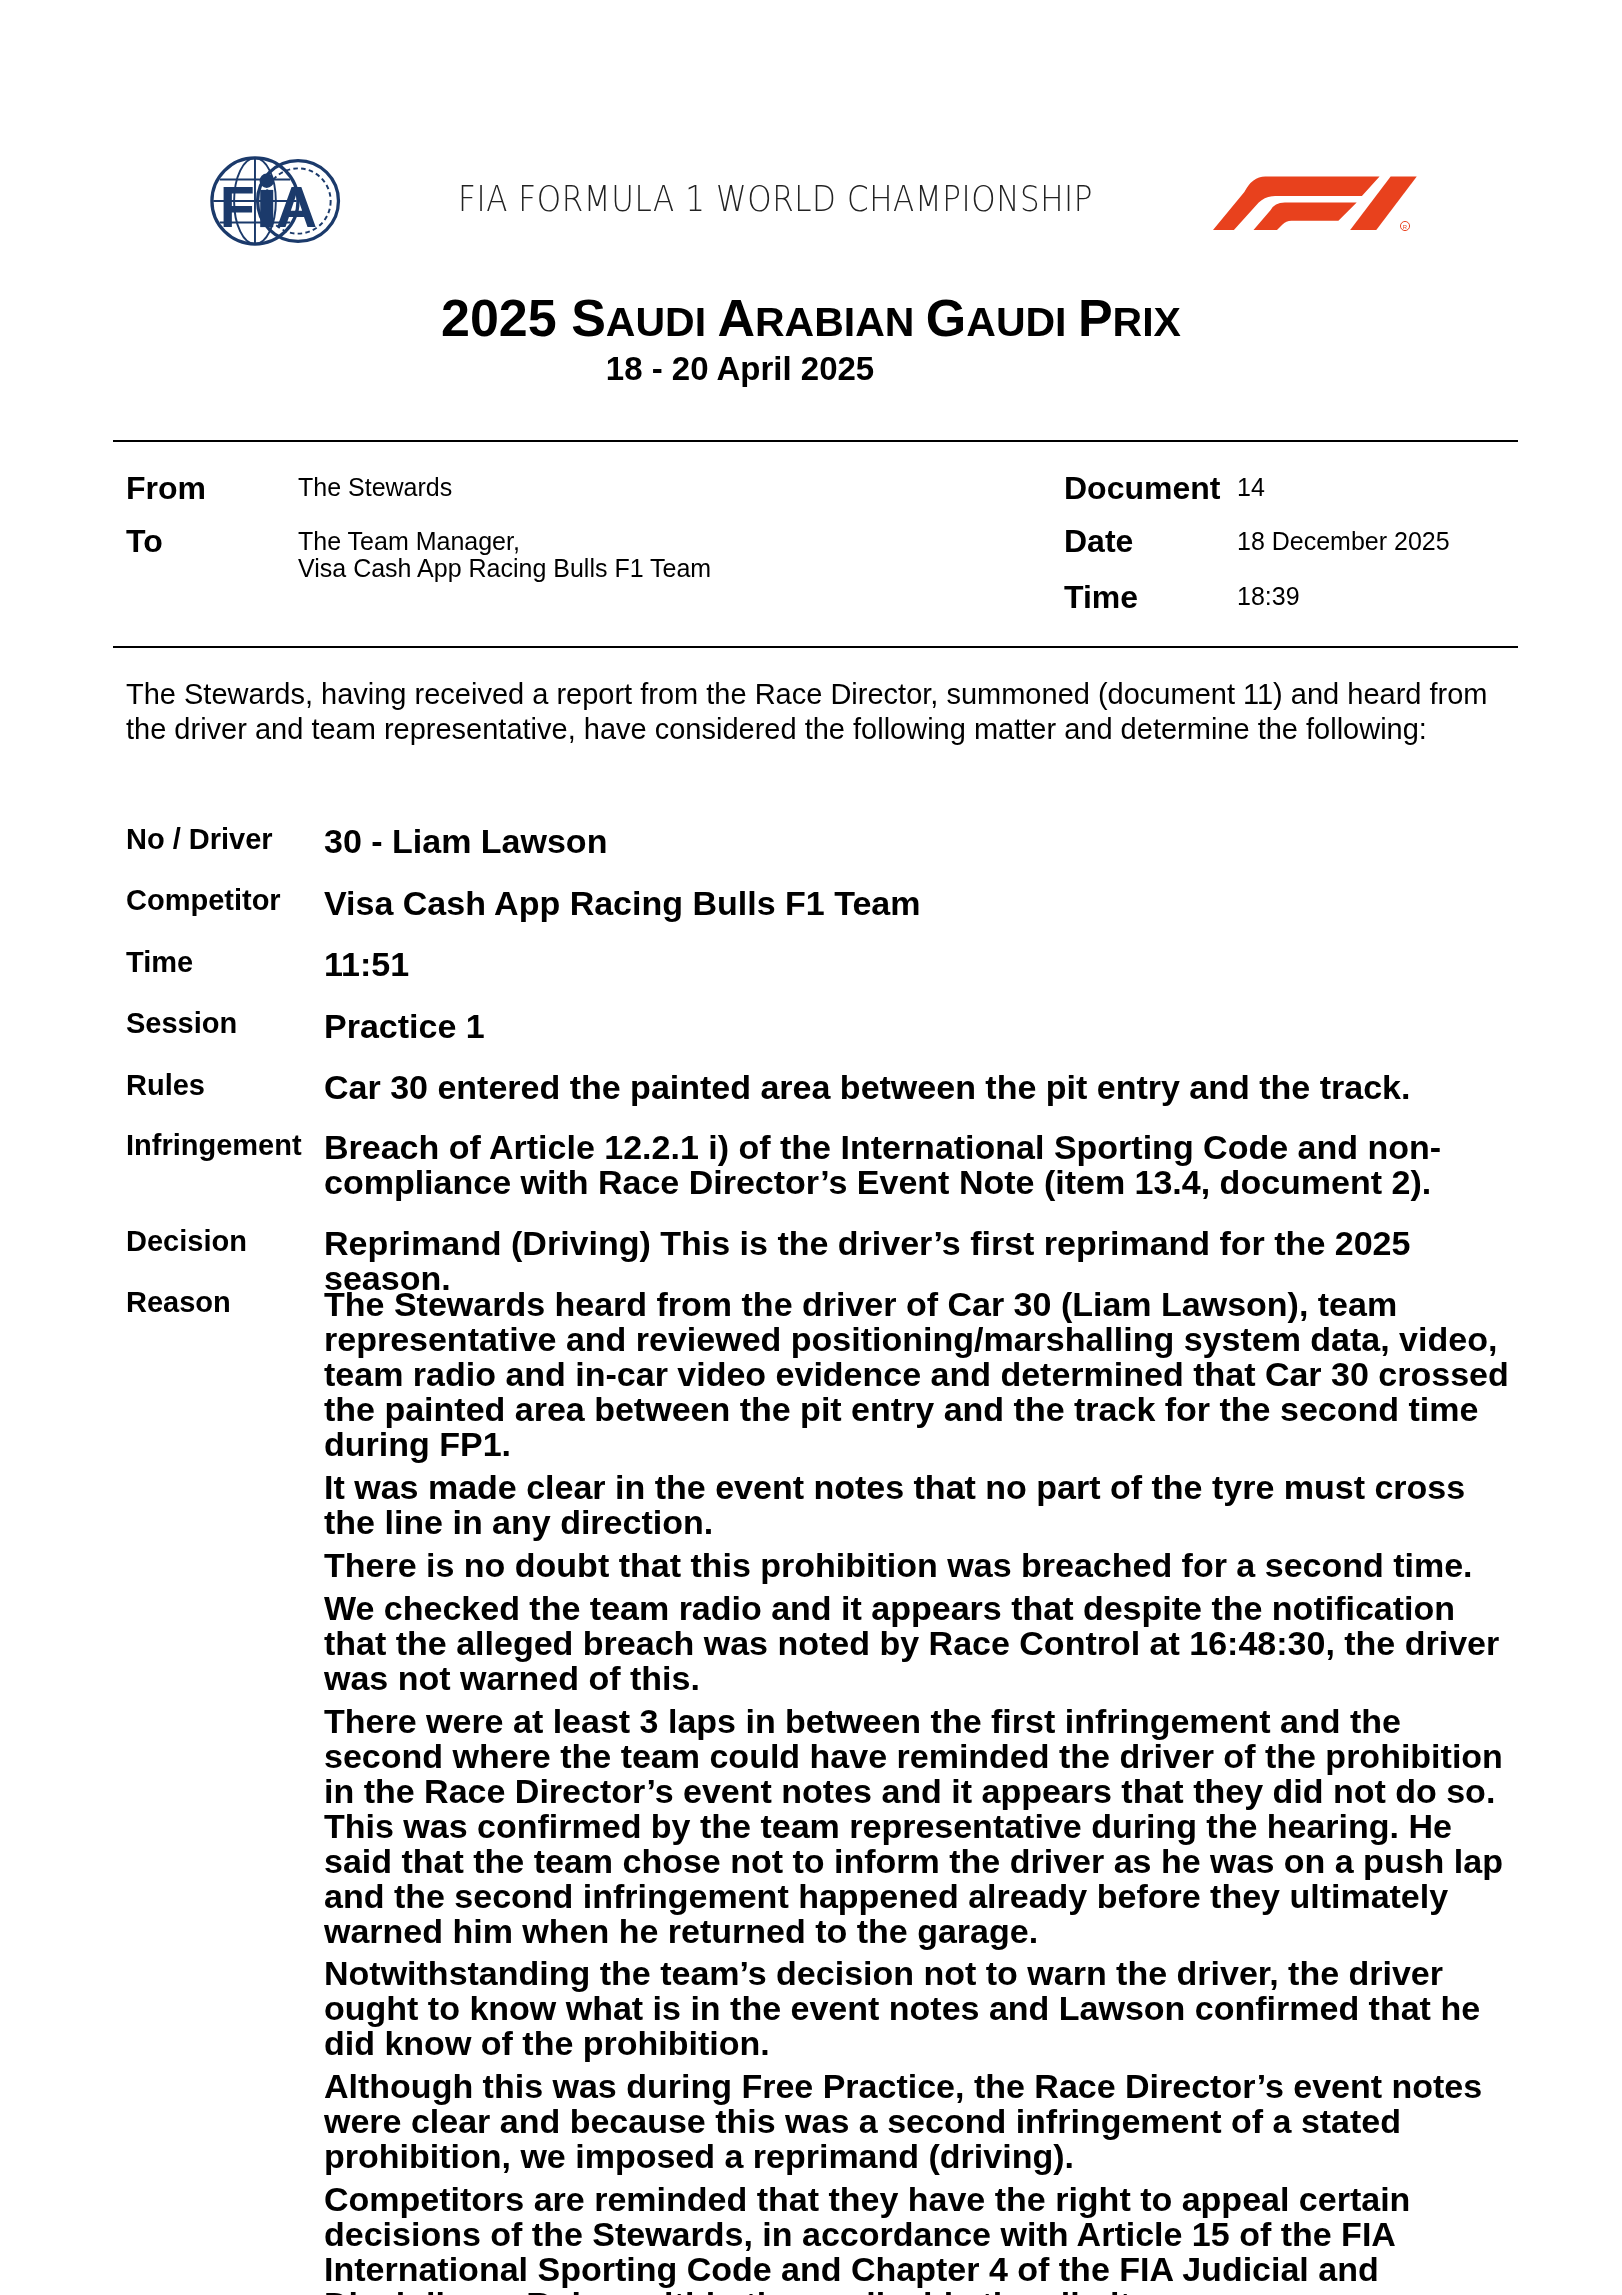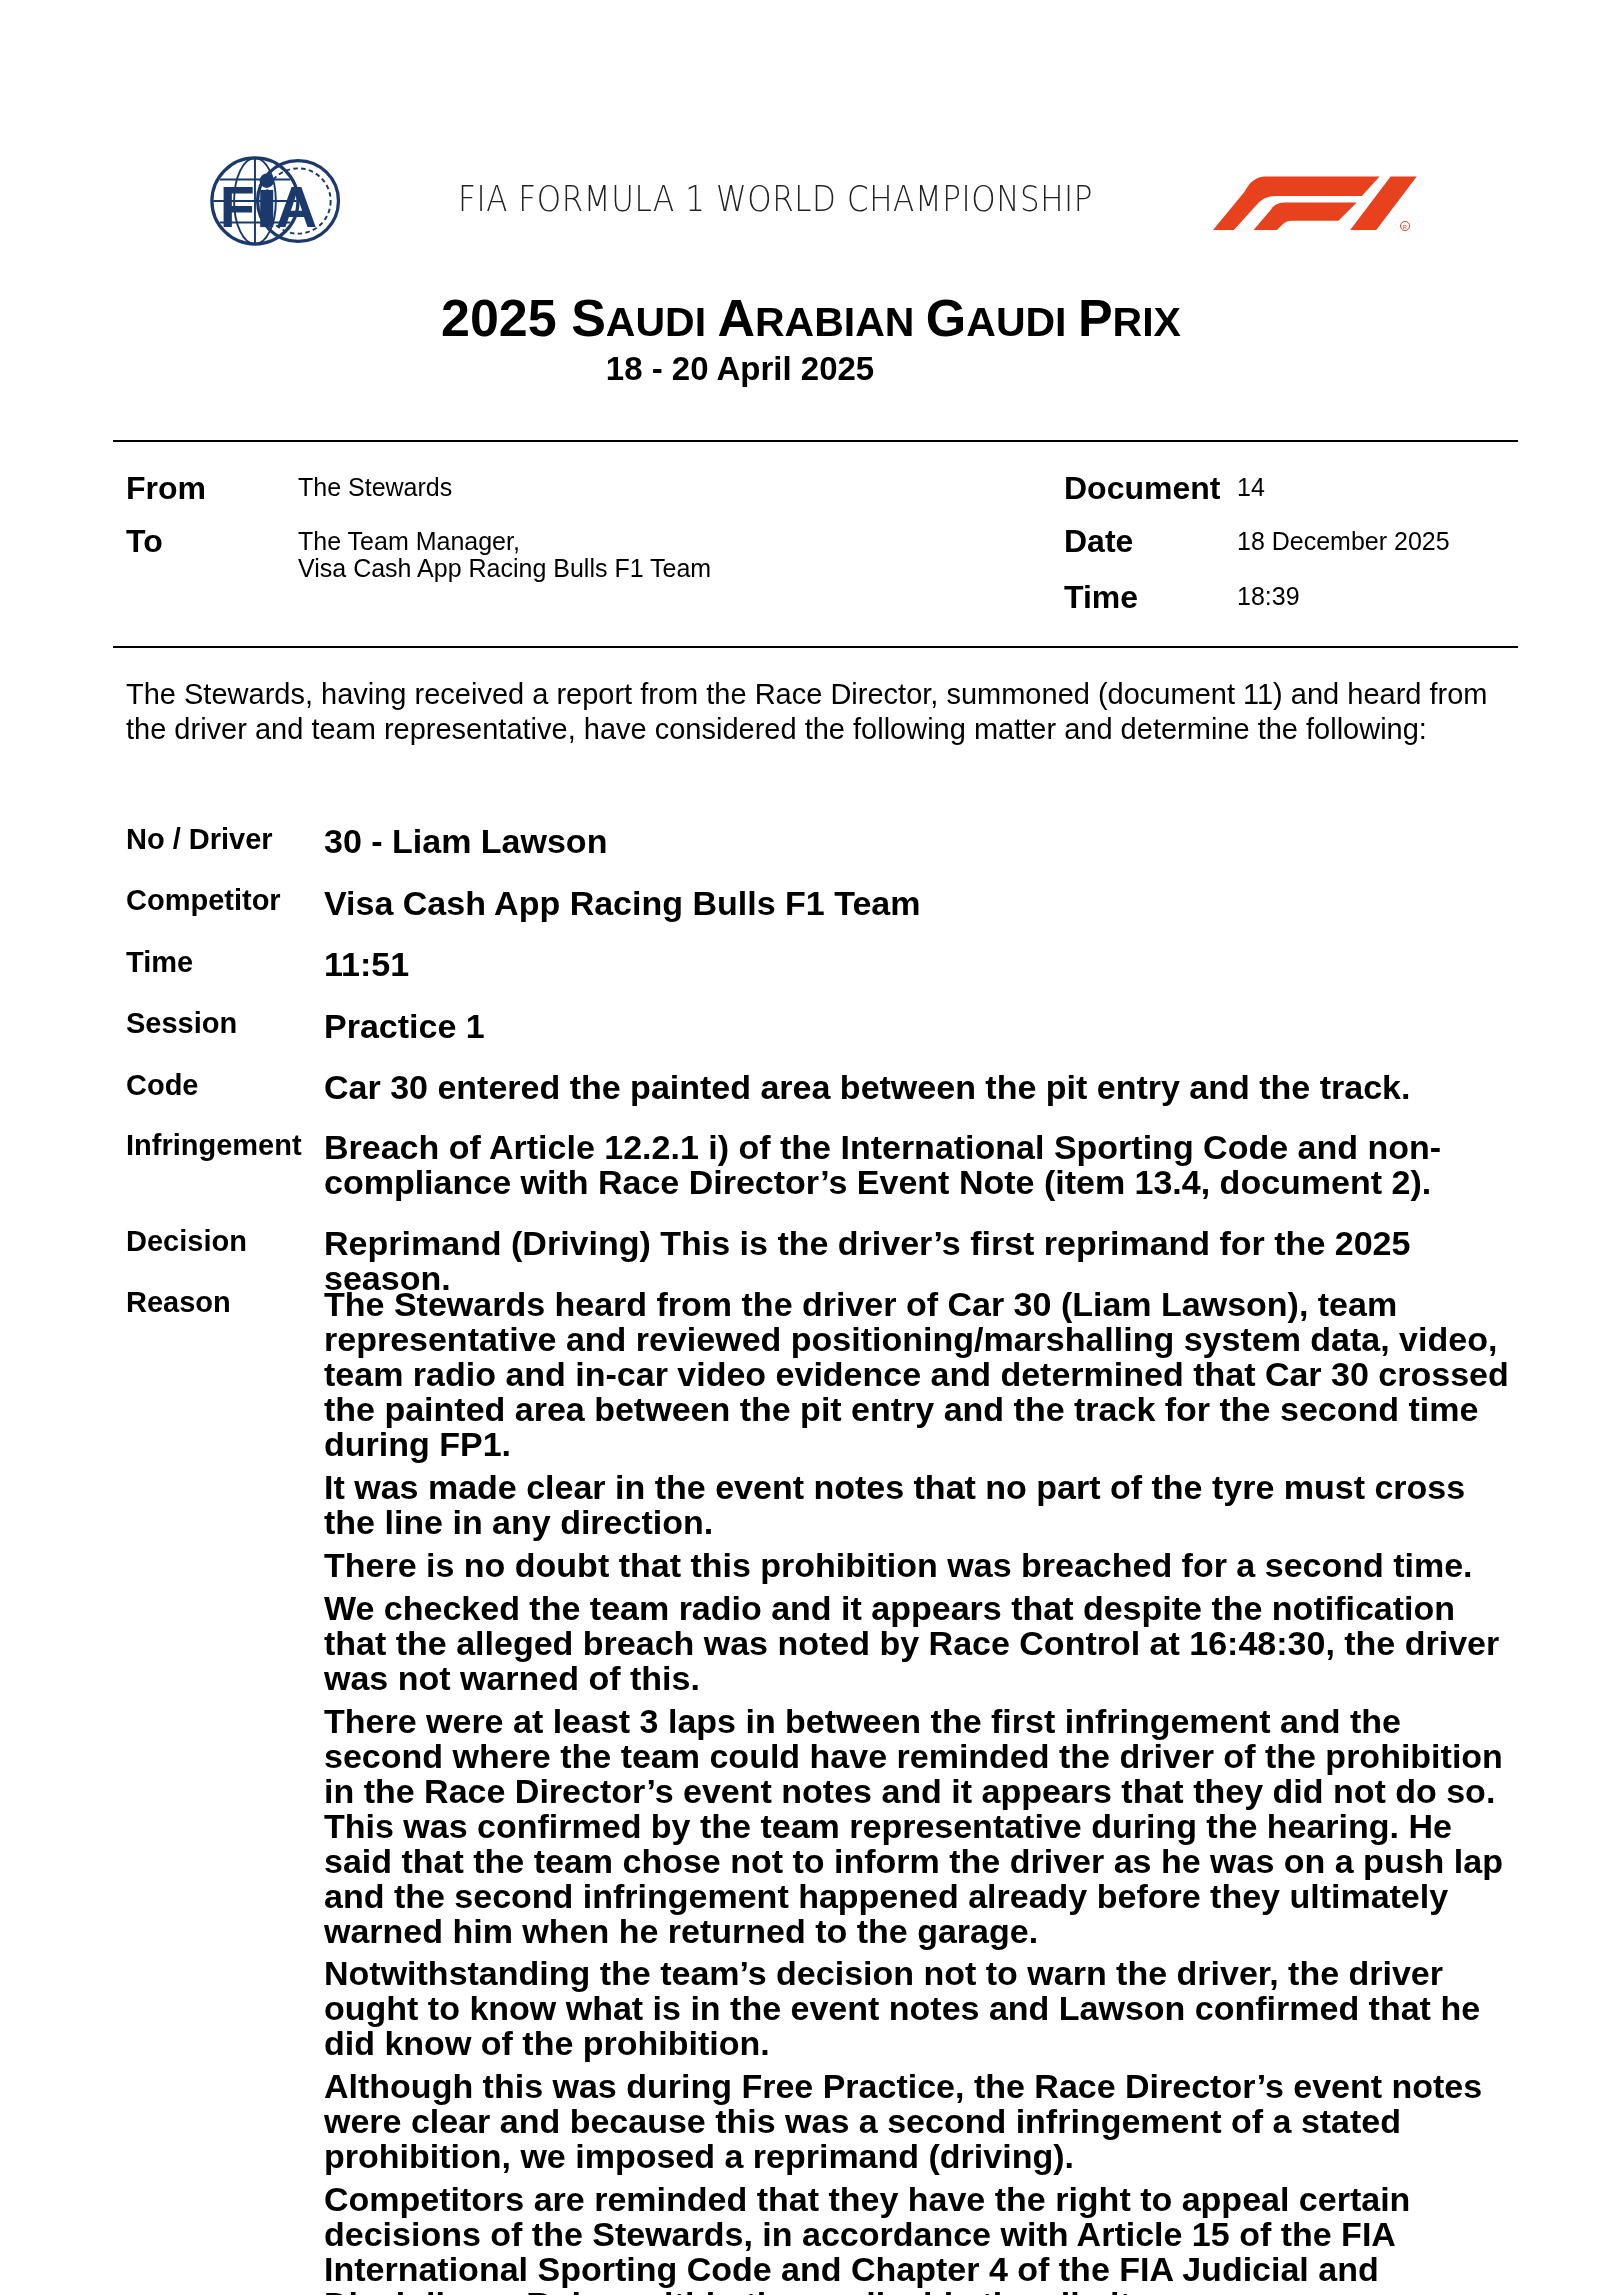--- a/index.html
+++ b/index.html
@@ -90,21 +90,21 @@
 
 <div class="abs f-label" style="top:884px;">Competitor</div>
 <div class="abs f-value" style="top:886px;">Visa Cash App Racing Bulls F1 Team</div>
 
 <div class="abs f-label" style="top:946px;">Time</div>
 <div class="abs f-value" style="top:947px;">11:51</div>
 
 <div class="abs f-label" style="top:1007px;">Session</div>
 <div class="abs f-value" style="top:1009px;">Practice 1</div>
 
-<div class="abs f-label" style="top:1069px;">Code</div>
+<div class="abs f-label" style="top:1069px;">Rules</div>
 <div class="abs f-value" style="top:1070px;">Car 30 entered the painted area between the pit entry and the track.</div>
 
 <div class="abs f-label" style="top:1129px;">Infringement</div>
 <div class="abs f-value" style="top:1130px;">Breach of Article 12.2.1 i) of the International Sporting Code and non-compliance with Race Director’s Event Note (item 13.4, document 2).</div>
 
 <div class="abs f-label" style="top:1225px;">Decision</div>
 <div class="abs f-value" style="top:1226px;">Reprimand (Driving) This is the driver’s first reprimand for the 2025 season.</div>
 
 <div class="abs f-label" style="top:1286px;">Reason</div>
 <div class="abs f-value" style="top:1287px;">

